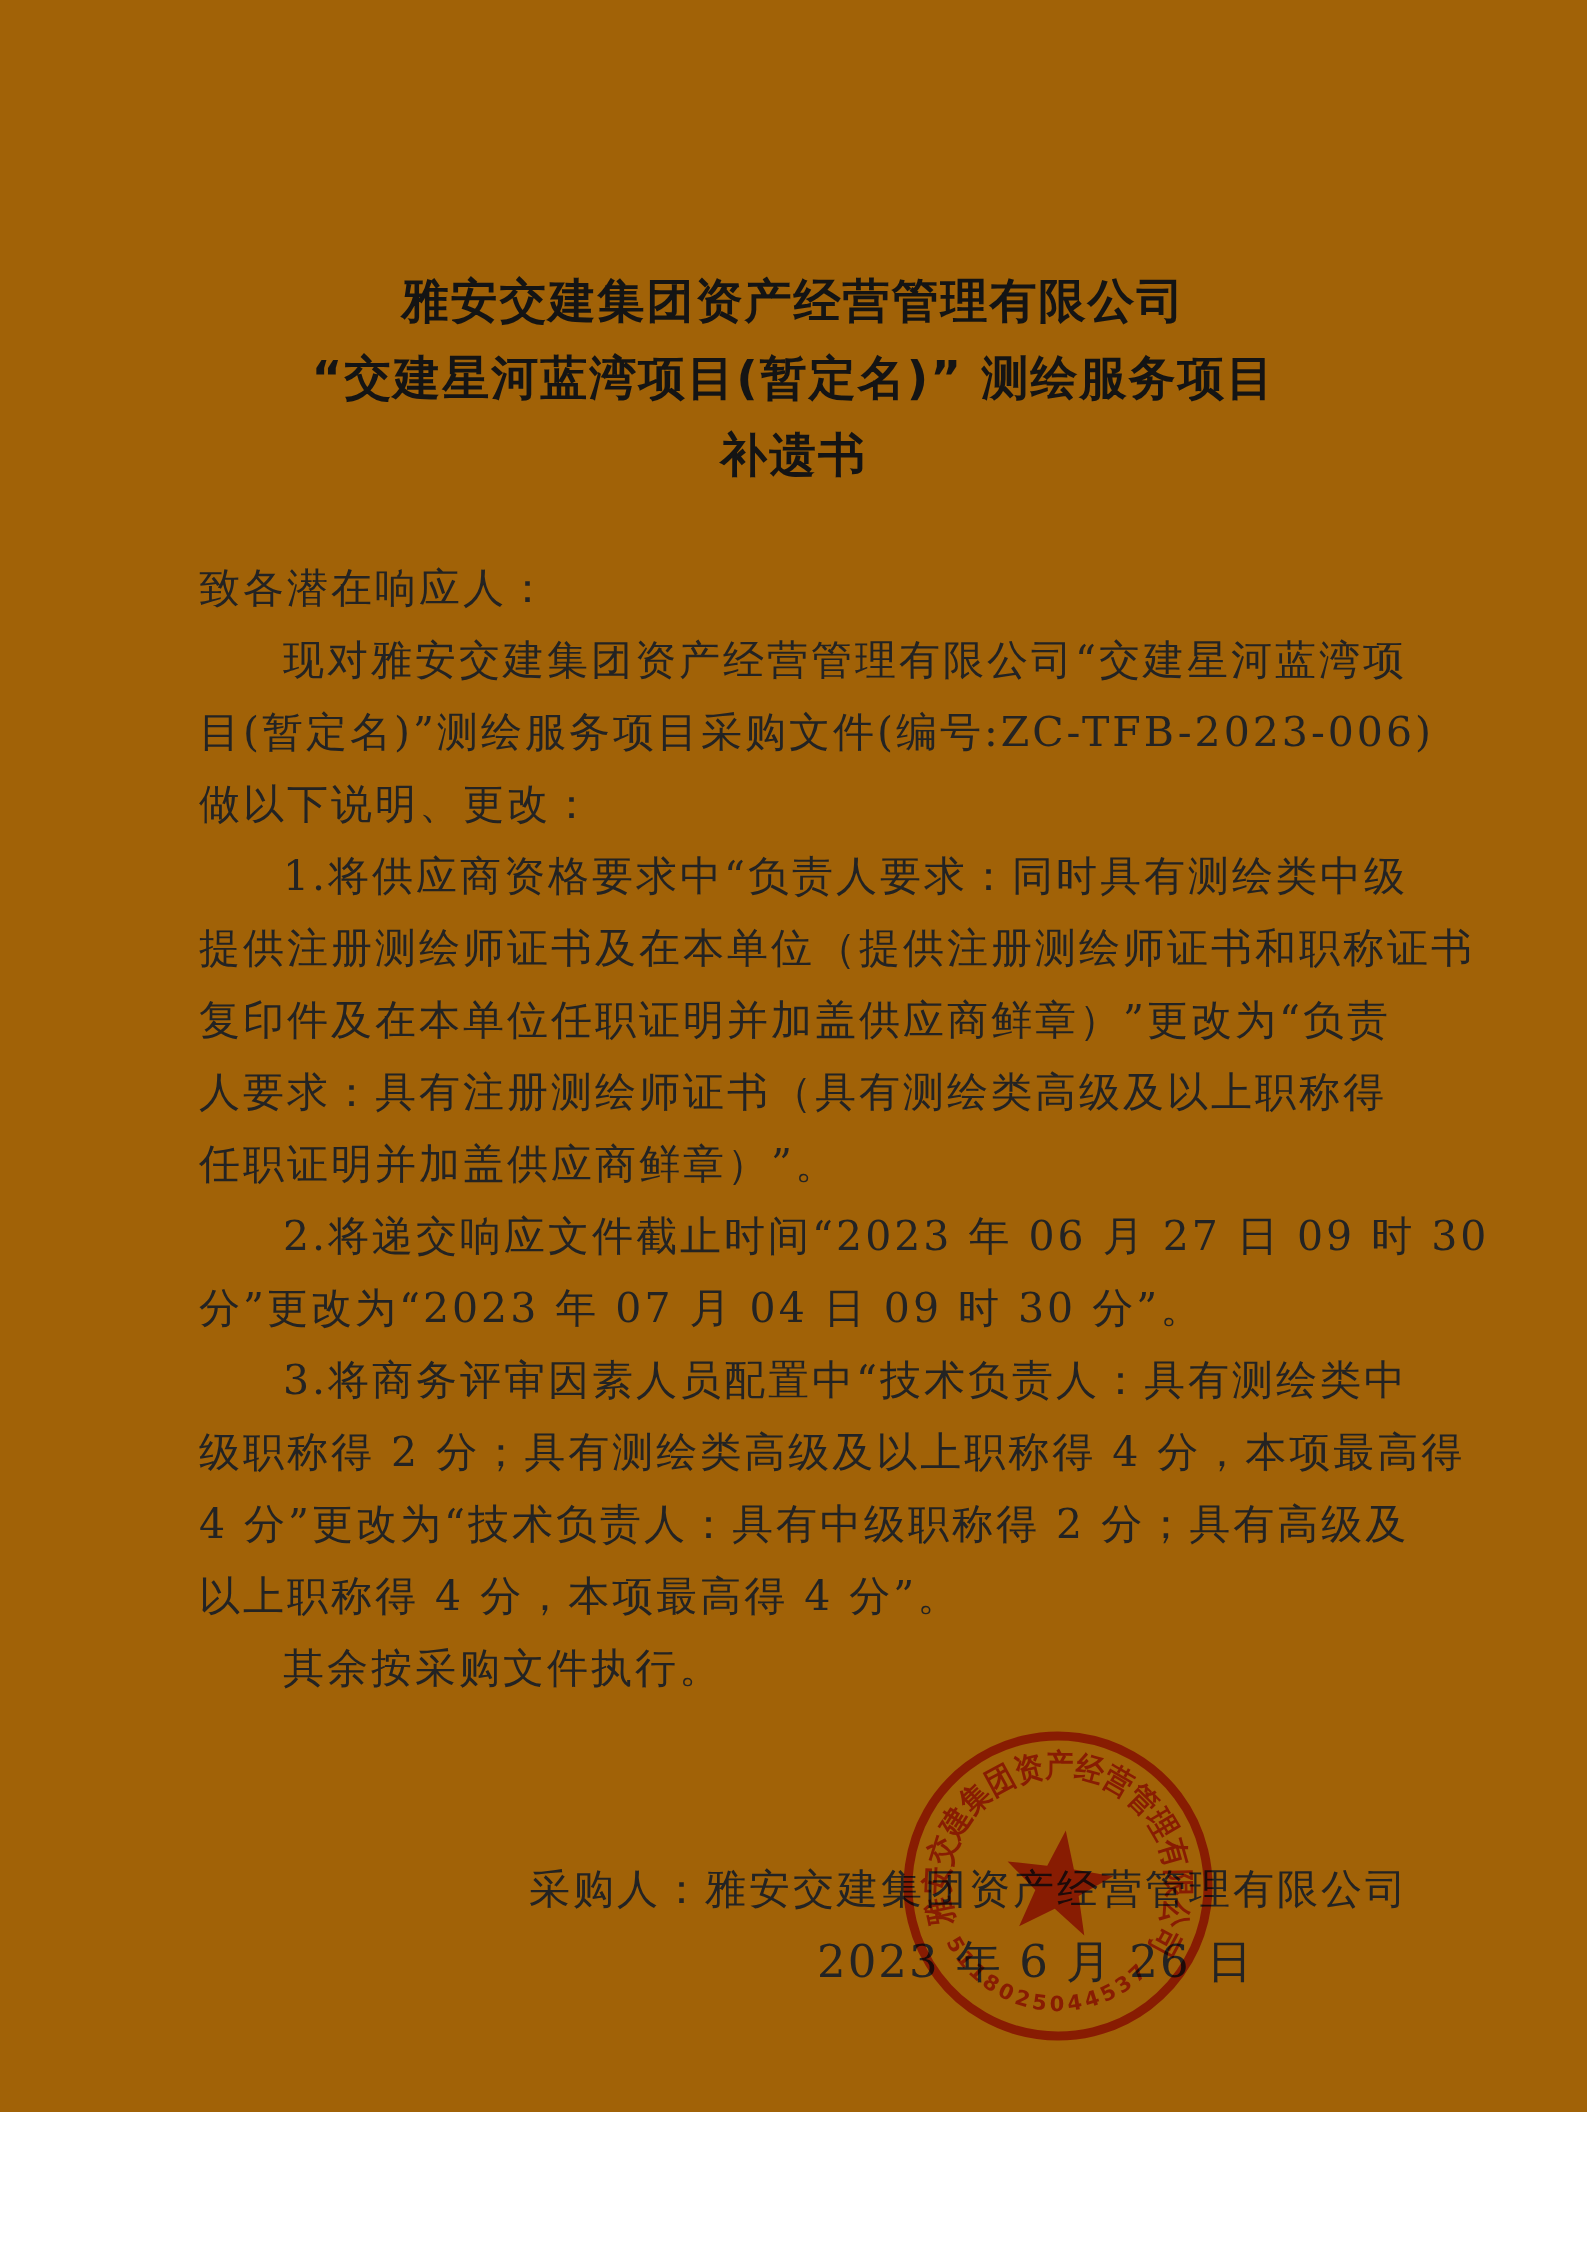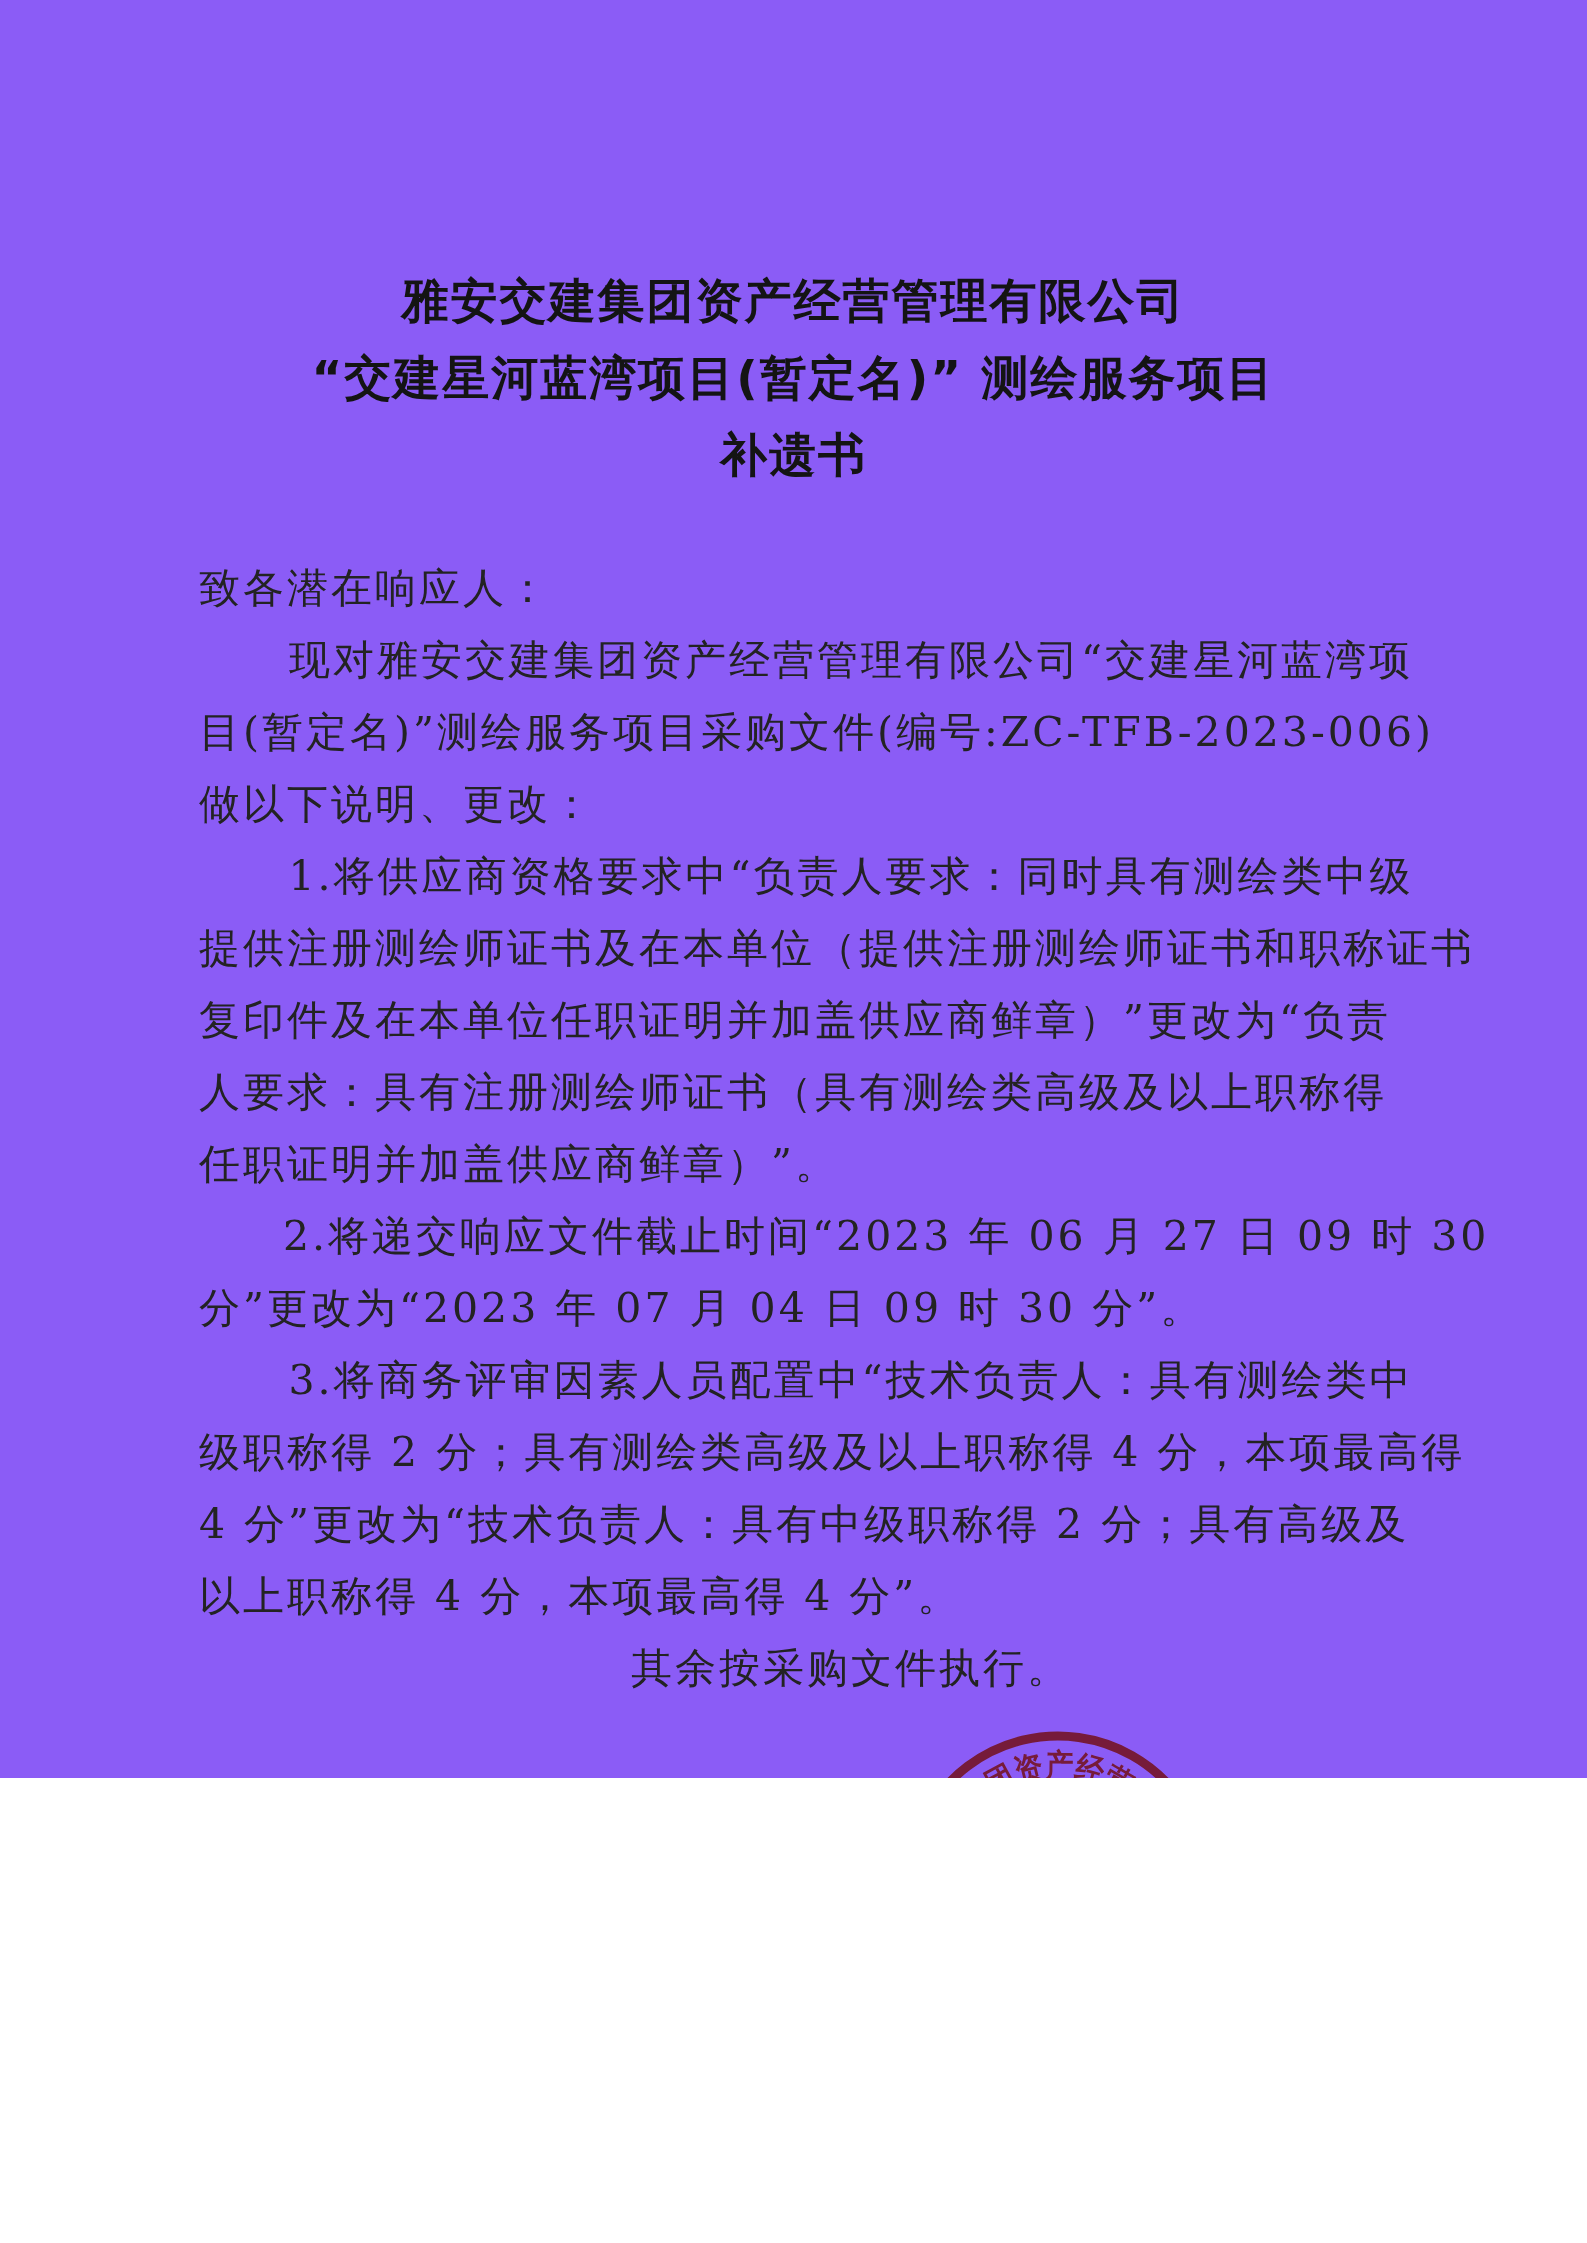--- a/index.html
+++ b/index.html
@@ -1,20 +1,20 @@
 <!DOCTYPE html>
 <html><head>
 <meta charset="utf-8">
 <style>
   html, body { margin: 0; padding: 0; background: #ffffff; }
   .page {
     position: relative;
     width: 1587px;
-    height: 1778px;
-    background: #8b5cf6;
+    height: 2112px;
+    background: #a16207;
     overflow: hidden;
     font-family: "DejaVu Serif", "Liberation Serif", serif;
     color: #1e1e1e;
   }
   .title-block {
     position: absolute;
     top: 262px;
     left: 0;
     width: 100%;
     text-align: center;
@@ -29,21 +29,21 @@
     position: absolute;
     top: 552px;
     left: 199px;
     width: 1220px;
     font-size: 41px;
     line-height: 72px;
     letter-spacing: 3px;
     color: #232323;
   }
   .body-line { white-space: nowrap; }
-  .body-line.indent { padding-left: 84px; text-align: center; }
+  .body-line.indent { padding-left: 84px; }
   .sig-buyer {
     position: absolute;
     top: 1862px;
     left: 529px;
     font-size: 41px;
     letter-spacing: 3px;
     white-space: nowrap;
     color: #232323;
   }
   .sig-date {

